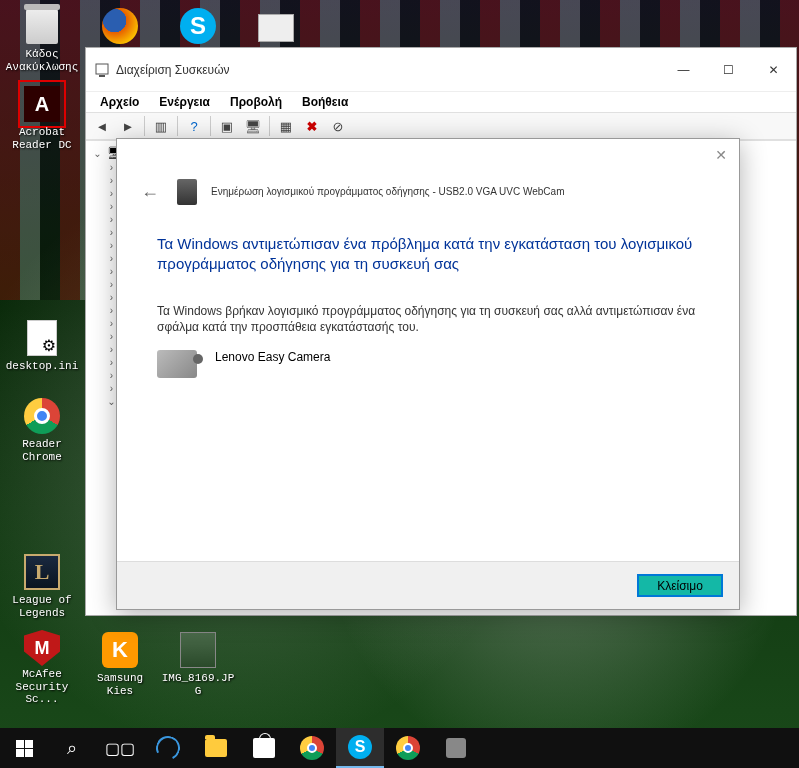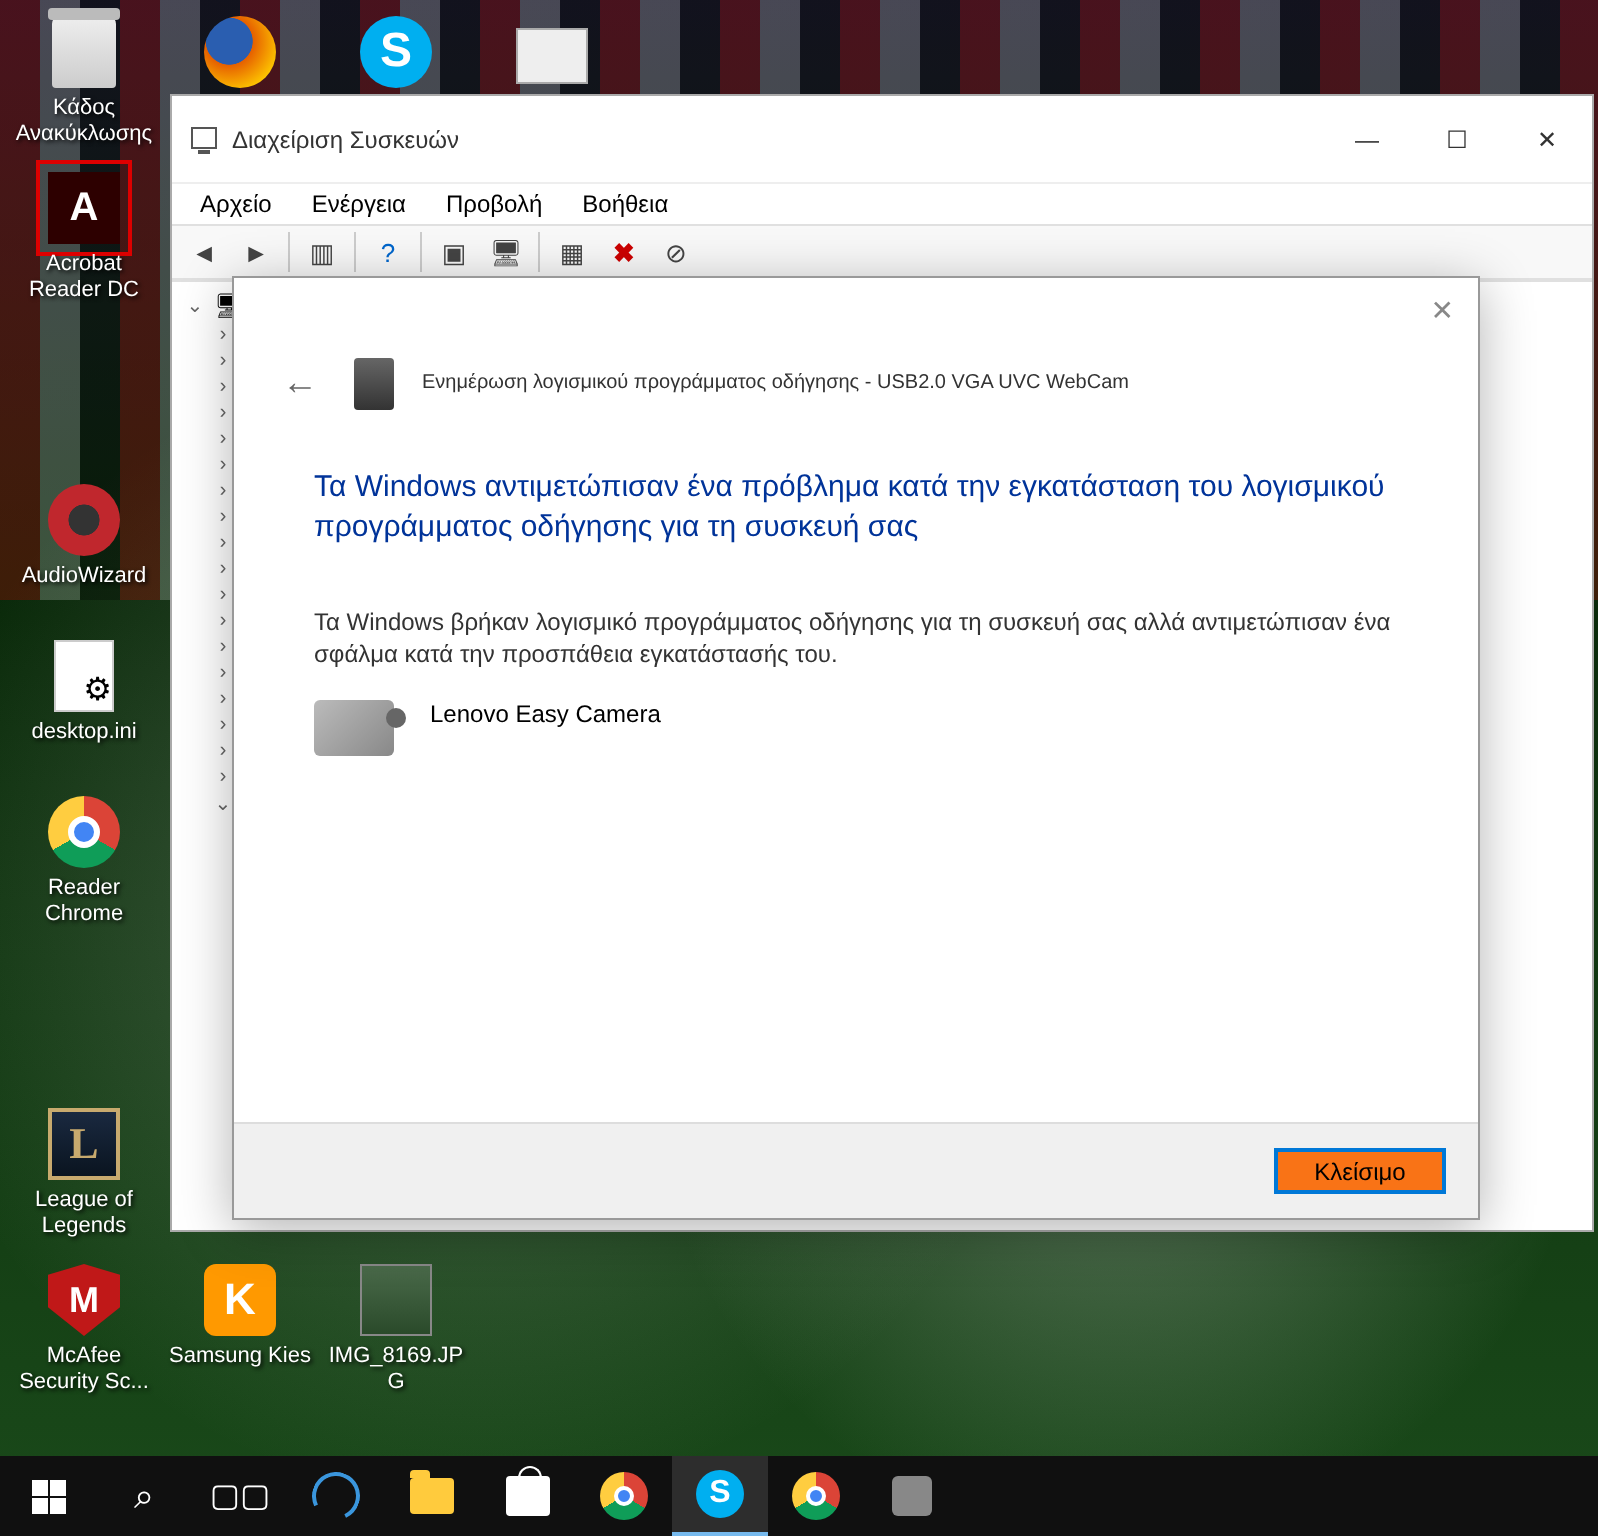--- a/index.html
+++ b/index.html
@@ -11,21 +11,21 @@
   radial-gradient(circle at 70% 70%, rgba(200,200,200,0.4) 0%, transparent 30%),
   linear-gradient(180deg, #1a1a2a 0%, #0a2a0a 40%, #1a4a1a 100%);
 }
 .wallpaper::before { content:""; position:absolute; top:0; left:0; right:0; height:300px; background:
   repeating-linear-gradient(90deg, rgba(180,0,0,0.3) 0px, rgba(180,0,0,0.3) 20px, rgba(255,255,255,0.2) 20px, rgba(255,255,255,0.2) 40px, rgba(0,0,0,0.3) 40px, rgba(0,0,0,0.3) 60px);
 }
 
 .desktop-icons { position: absolute; top: 0; left: 0; display: grid; grid-template-columns: 76px 76px 76px 76px; grid-auto-rows: 76px; gap: 2px; padding: 4px; z-index: 1; }
 .dicon { display: flex; flex-direction: column; align-items: center; justify-content: flex-start; cursor: pointer; padding-top: 2px; }
 .dicon-img { width: 40px; height: 40px; display: flex; align-items: center; justify-content: center; }
-.dicon-label { color: #fff; font-size: 11px; text-align: center; text-shadow: 1px 1px 2px #000; line-height: 1.15; margin-top: 2px; max-width: 74px; word-wrap: break-word; }
+.dicon-label { color: #fff; font-size: 11px; text-align: center; text-shadow: 1px 1px 2px #000; line-height: 1.15; margin-top: 2px; max-width: 74px; word-wrap: break-word; font-family: Liberation Mono, monospace; }
 .selected .dicon-img { outline: 2px solid #d00; outline-offset: 2px; }
 
 .recycle-bin { background: linear-gradient(#eee,#ccc); border-radius: 4px 4px 2px 2px; width: 32px; height: 36px; position: relative; }
 .recycle-bin::before { content:""; position:absolute; top:-4px; left:-2px; right:-2px; height:6px; background:#bbb; border-radius:2px; }
 .firefox-ico { width:36px; height:36px; border-radius:50%; background: radial-gradient(circle at 35% 35%, #2a5eb0 35%, #e66000 36%, #ffcb00 80%); }
 .skype-ico { width:36px; height:36px; border-radius:50%; background:#00aff0; color:#fff; font-size:24px; font-weight:bold; display:flex; align-items:center; justify-content:center; }
 .acrobat-ico { width:36px; height:36px; background:#2d0000; color:#fff; display:flex; align-items:center; justify-content:center; font-size:20px; font-weight:bold; }
 .audio-ico { width:36px; height:36px; border-radius:50%; background: radial-gradient(#333 30%, #c0272d 31%); }
 .ini-ico { width:30px; height:36px; background:#fff; border:1px solid #ccc; position:relative; }
 .ini-ico::before { content:"⚙"; position:absolute; bottom:0; right:0; font-size:16px; }
@@ -38,21 +38,21 @@
 .small-win { width:36px; height:28px; background:#eee; border:1px solid #aaa; margin-top:4px; }
 
 .devmgr-window { position: absolute; top: 47px; left: 85px; width: 712px; height: 569px; background: #fff; border: 1px solid #aaa; z-index: 5; display: flex; flex-direction: column; }
 .titlebar { height: 44px; display: flex; align-items: center; padding-left: 8px; background: #fff; border-bottom: 1px solid #eee; }
 .titlebar-icon { width:16px; height:16px; margin-right:6px; color:#555; }
 .titlebar-text { font-size: 12px; flex: 1; color: #333; }
 .win-controls { display: flex; }
 .win-btn { width: 45px; height: 29px; display: flex; align-items: center; justify-content: center; cursor: pointer; font-size: 12px; color: #333; }
 
 .menubar { height: 20px; display: flex; align-items: center; padding-left: 6px; gap: 4px; font-size: 12px; background: #fff; }
-.menu-item { padding: 2px 8px; cursor: pointer; }
+.menu-item { padding: 2px 8px; cursor: pointer; font-weight: bold; }
 
 .toolbar { height: 28px; display: flex; align-items: center; padding: 0 4px; gap: 2px; border-top: 1px solid #e0e0e0; border-bottom: 1px solid #e0e0e0; background: #f8f8f8; }
 .tb-btn { width: 24px; height: 24px; display: flex; align-items: center; justify-content: center; cursor: pointer; font-size: 13px; color: #444; }
 .tb-sep { width: 1px; height: 20px; background: #ccc; margin: 0 2px; }
 
 .tree-area { flex: 1; display: flex; background: #fff; border-top: 1px solid #e0e0e0; overflow: hidden; }
 .tree { padding: 4px 6px; font-size: 12px; width: 100%; }
 .tree-root { display: flex; align-items: center; gap: 4px; padding: 1px 0; }
 .tree-children { margin-left: 14px; }
 .tree-node { display: flex; align-items: center; gap: 4px; padding: 1px 0; color: #333; }
@@ -65,21 +65,21 @@
 .header-icon { width: 20px; height: 26px; background: linear-gradient(#666,#333); border-radius: 2px; }
 .dialog-title { font-size: 10px; color: #333; }
 .dialog-body { flex: 1; padding: 12px 40px 10px 40px; }
 .problem-heading { color: #003399; font-size: 15px; line-height: 1.35; margin-bottom: 28px; }
 .body-text { font-size: 12px; color: #333; line-height: 1.4; margin-bottom: 14px; }
 .device-row { display: flex; align-items: flex-start; gap: 18px; margin: 8px 0 30px 0; }
 .device-icon { width: 40px; height: 28px; background: linear-gradient(135deg,#bbb,#888); border-radius: 3px; position: relative; }
 .device-icon::after { content:""; position:absolute; right:-6px; top:4px; width:10px; height:10px; border-radius:50%; background:#666; }
 .device-name { font-size: 12px; }
 .dialog-footer { padding: 12px 16px; display: flex; justify-content: flex-end; border-top: 1px solid #ddd; background: #f0f0f0; }
-.dlg-btn { min-width: 86px; height: 23px; font-size: 12px; border: 2px solid #0078d7; background: #f97316; cursor: pointer; padding: 0 12px; }
+.dlg-btn { min-width: 86px; height: 23px; font-size: 12px; border: 2px solid #0078d7; background: #14b8a6; cursor: pointer; padding: 0 12px; }
 
 .taskbar { position: absolute; bottom: 0; left: 0; right: 0; height: 40px; background: #101010; display: flex; align-items: center; z-index: 20; }
 .tb-item { width: 48px; height: 40px; display: flex; align-items: center; justify-content: center; cursor: pointer; color: #fff; }
 .tb-item.active { border-bottom: 2px solid #76b9ed; background: rgba(255,255,255,0.12); }
 .start-icon { display: grid; grid-template-columns: 8px 8px; grid-template-rows: 8px 8px; gap: 1px; }
 .start-icon span { background: #fff; }
 .edge-ico { width:24px; height:24px; border-radius:50%; border:2px solid #3a96dd; border-bottom-color:transparent; transform:rotate(20deg); }
 .explorer-ico { width:22px; height:18px; background:#ffcb3d; border-radius:2px; position:relative; }
 .explorer-ico::before { content:""; position:absolute; top:-4px; left:0; width:10px; height:4px; background:#ffcb3d; border-radius:2px 2px 0 0; }
 .store-ico { width:22px; height:20px; background:#fff; border-radius:2px; position:relative; }
@@ -116,26 +116,20 @@
       <div class="dicon-img">
           <div class="small-win"></div>
         </div>
     </div>
     <div class="dicon selected" style="grid-column:1;grid-row:2">
       <div class="dicon-img">
           <div class="acrobat-ico">A</div>
         </div>
       <div class="dicon-label">Acrobat Reader DC</div>
     </div>
-    <div class="dicon" style="grid-column:1;grid-row:4">
-      <div class="dicon-img">
-          <div class="audio-ico"></div>
-        </div>
-      <div class="dicon-label">AudioWizard</div>
-    </div>
     <div class="dicon" style="grid-column:1;grid-row:5">
       <div class="dicon-img">
           <div class="ini-ico"></div>
         </div>
       <div class="dicon-label">desktop.ini</div>
     </div>
     <div class="dicon" style="grid-column:1;grid-row:6">
       <div class="dicon-img">
           <div class="chrome-ico"></div>
         </div>

